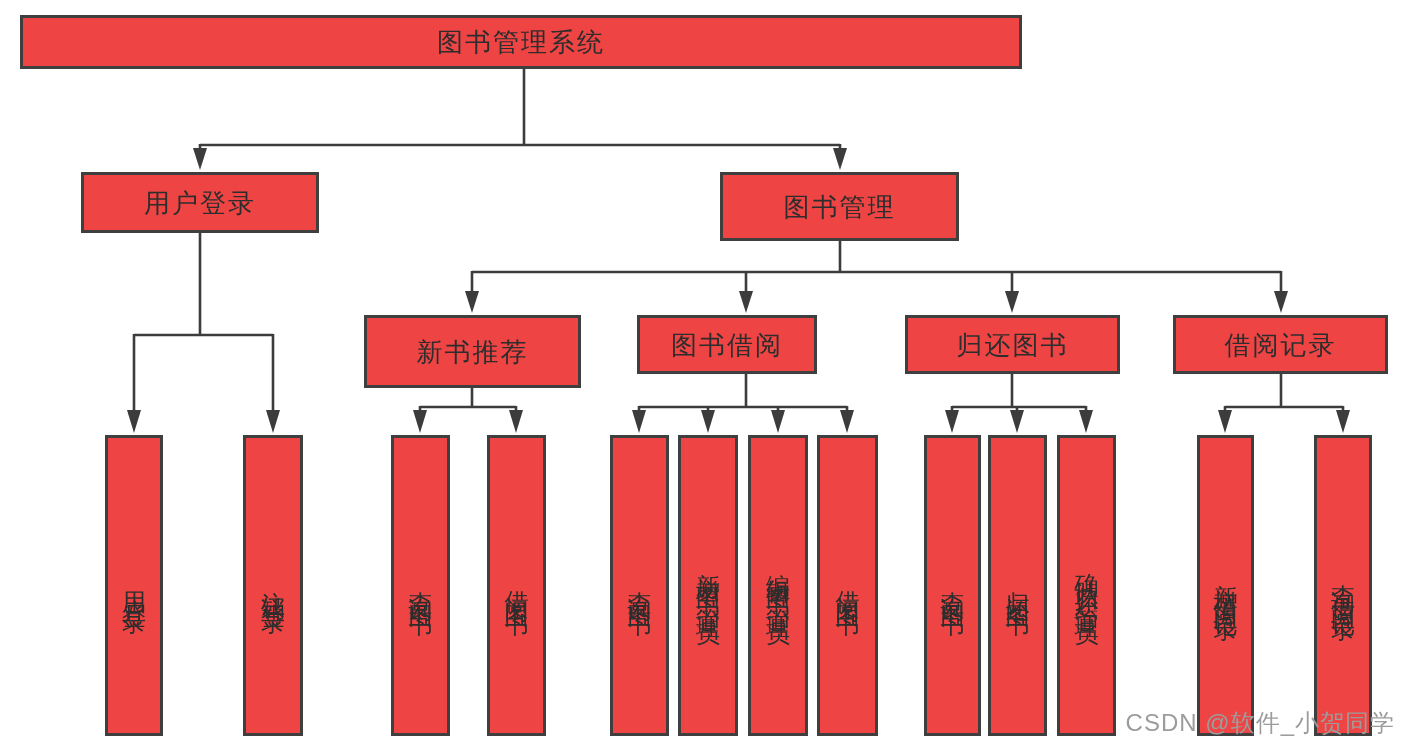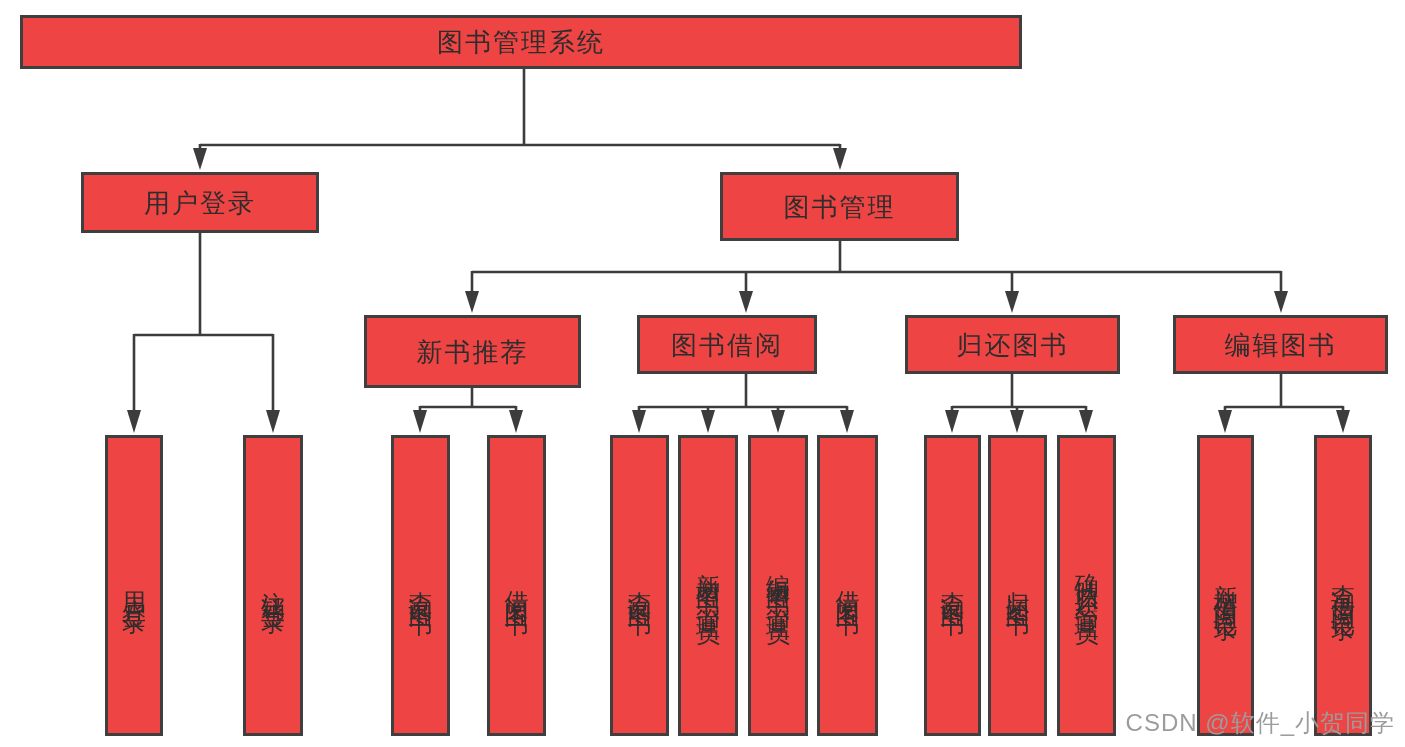--- a/index.html
+++ b/index.html
@@ -102,21 +102,21 @@
   <div class="box" style="left:364px;top:315px;width:217px;height:73px;">
     <span class="hlabel">新书推荐</span>
   </div>
   <div class="box" style="left:637px;top:315px;width:180px;height:59px;">
     <span class="hlabel">图书借阅</span>
   </div>
   <div class="box" style="left:905px;top:315px;width:215px;height:59px;">
     <span class="hlabel">归还图书</span>
   </div>
   <div class="box" style="left:1173px;top:315px;width:215px;height:59px;">
-    <span class="hlabel">编辑图书</span>
+    <span class="hlabel">借阅记录</span>
   </div>
 
   <div class="box leaf" style="left:105px;width:58px;">
     <span class="vtext">用户登录</span>
   </div>
   <div class="box leaf" style="left:243px;width:60px;">
     <span class="vtext">注销登录</span>
   </div>
   <div class="box leaf" style="left:391px;width:59px;">
     <span class="vtext">查询图书</span>

